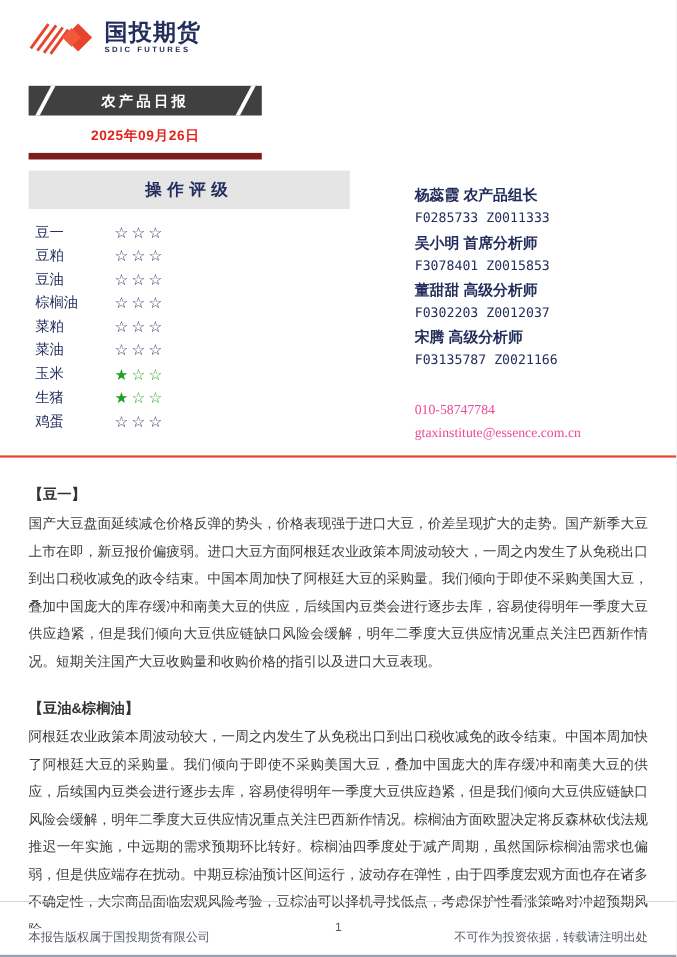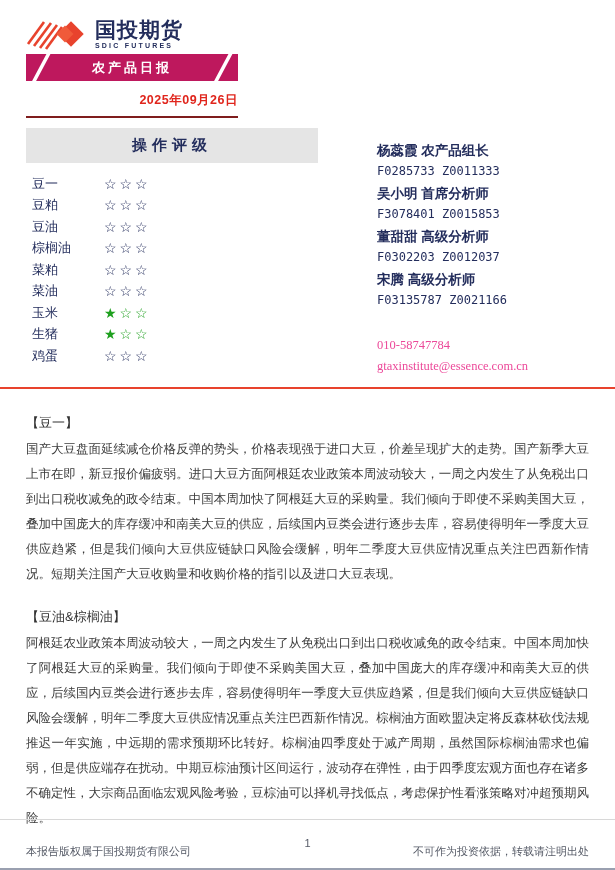--- a/index.html
+++ b/index.html
@@ -15,34 +15,35 @@
   }
 
   
   .top-row { display:flex; justify-content:space-between; padding:14px 26px 0 26px;flex-direction:column; }
   .logo-wrap { display:flex; align-items:center; gap:7px; }
   .logo-text-cn { color:#232d5c; font-size:21px; font-weight:bold; letter-spacing:1px; line-height:20px; }
   .logo-text-en { color:#232d5c; font-size:7px; font-weight:bold; letter-spacing:2.2px; margin-top:2px; }
 
   .right-head { width:212px; }
   .banner {
-    position:relative; height:27px; background:#be185d;
+    position:relative; height:27px; background:#404040;
     display:flex; align-items:center; justify-content:center;
     overflow:hidden;
+    margin-top:24px;
   }
   .banner .slash {
     position:absolute; top:-4px; width:4px; height:36px;
     background:#ffffff; transform:skewX(-28deg);
   }
   .banner .slash.left { left:13px; }
   .banner .slash.right { right:13px; }
   .banner-title { color:#ffffff; font-size:13px; font-weight:bold; letter-spacing:3px; }
   .date-line {
-    margin-top:9px; text-align:right; padding-bottom:7px;
-    border-bottom:2px solid #7f1d1d;
+    margin-top:9px; text-align:center; padding-bottom:7px;
+    border-bottom:6px solid #7f1d1d;
   }
   .date-text { color:#e0251c; font-size:12.5px; font-weight:bold; letter-spacing:0.5px; }
 
   
   .columns { display:flex; justify-content:space-between; padding:10px 26px 0 26px; }
   .col-left { width:292px; }
   .col-right { width:212px; padding-top:12px; }
 
   .ratings-header {
     background:#e5e5e5; color:#232d5c;
@@ -59,21 +60,21 @@
   .analyst-ids { color:#232d5c; font-size:12px; font-family:"DejaVu Sans Mono", monospace; line-height:21px; }
   .contact { margin-top:24px; }
   .contact-line { color:#ec4899; font-size:12.5px; font-family:Liberation Serif, serif; line-height:21px; }
 
   
   .red-divider { margin-top:10px; height:2px; background:#e8432d; width:100%; }
 
   
   .report-body { padding:4px 26px 0 26px; }
   .section-title {
-    color:#333333; font-size:13px; font-weight:normal;
+    color:#333333; font-size:13px; font-weight:bold;
     margin-top:17px; line-height:25px;
   }
   .section-paragraph {
     color:#3b3b3b; font-size:12.5px; line-height:25px;
     text-align:justify; margin:2px 0 0 0;
   }
 
   
   .footer {
     position:absolute; left:0; right:0; bottom:4px;

